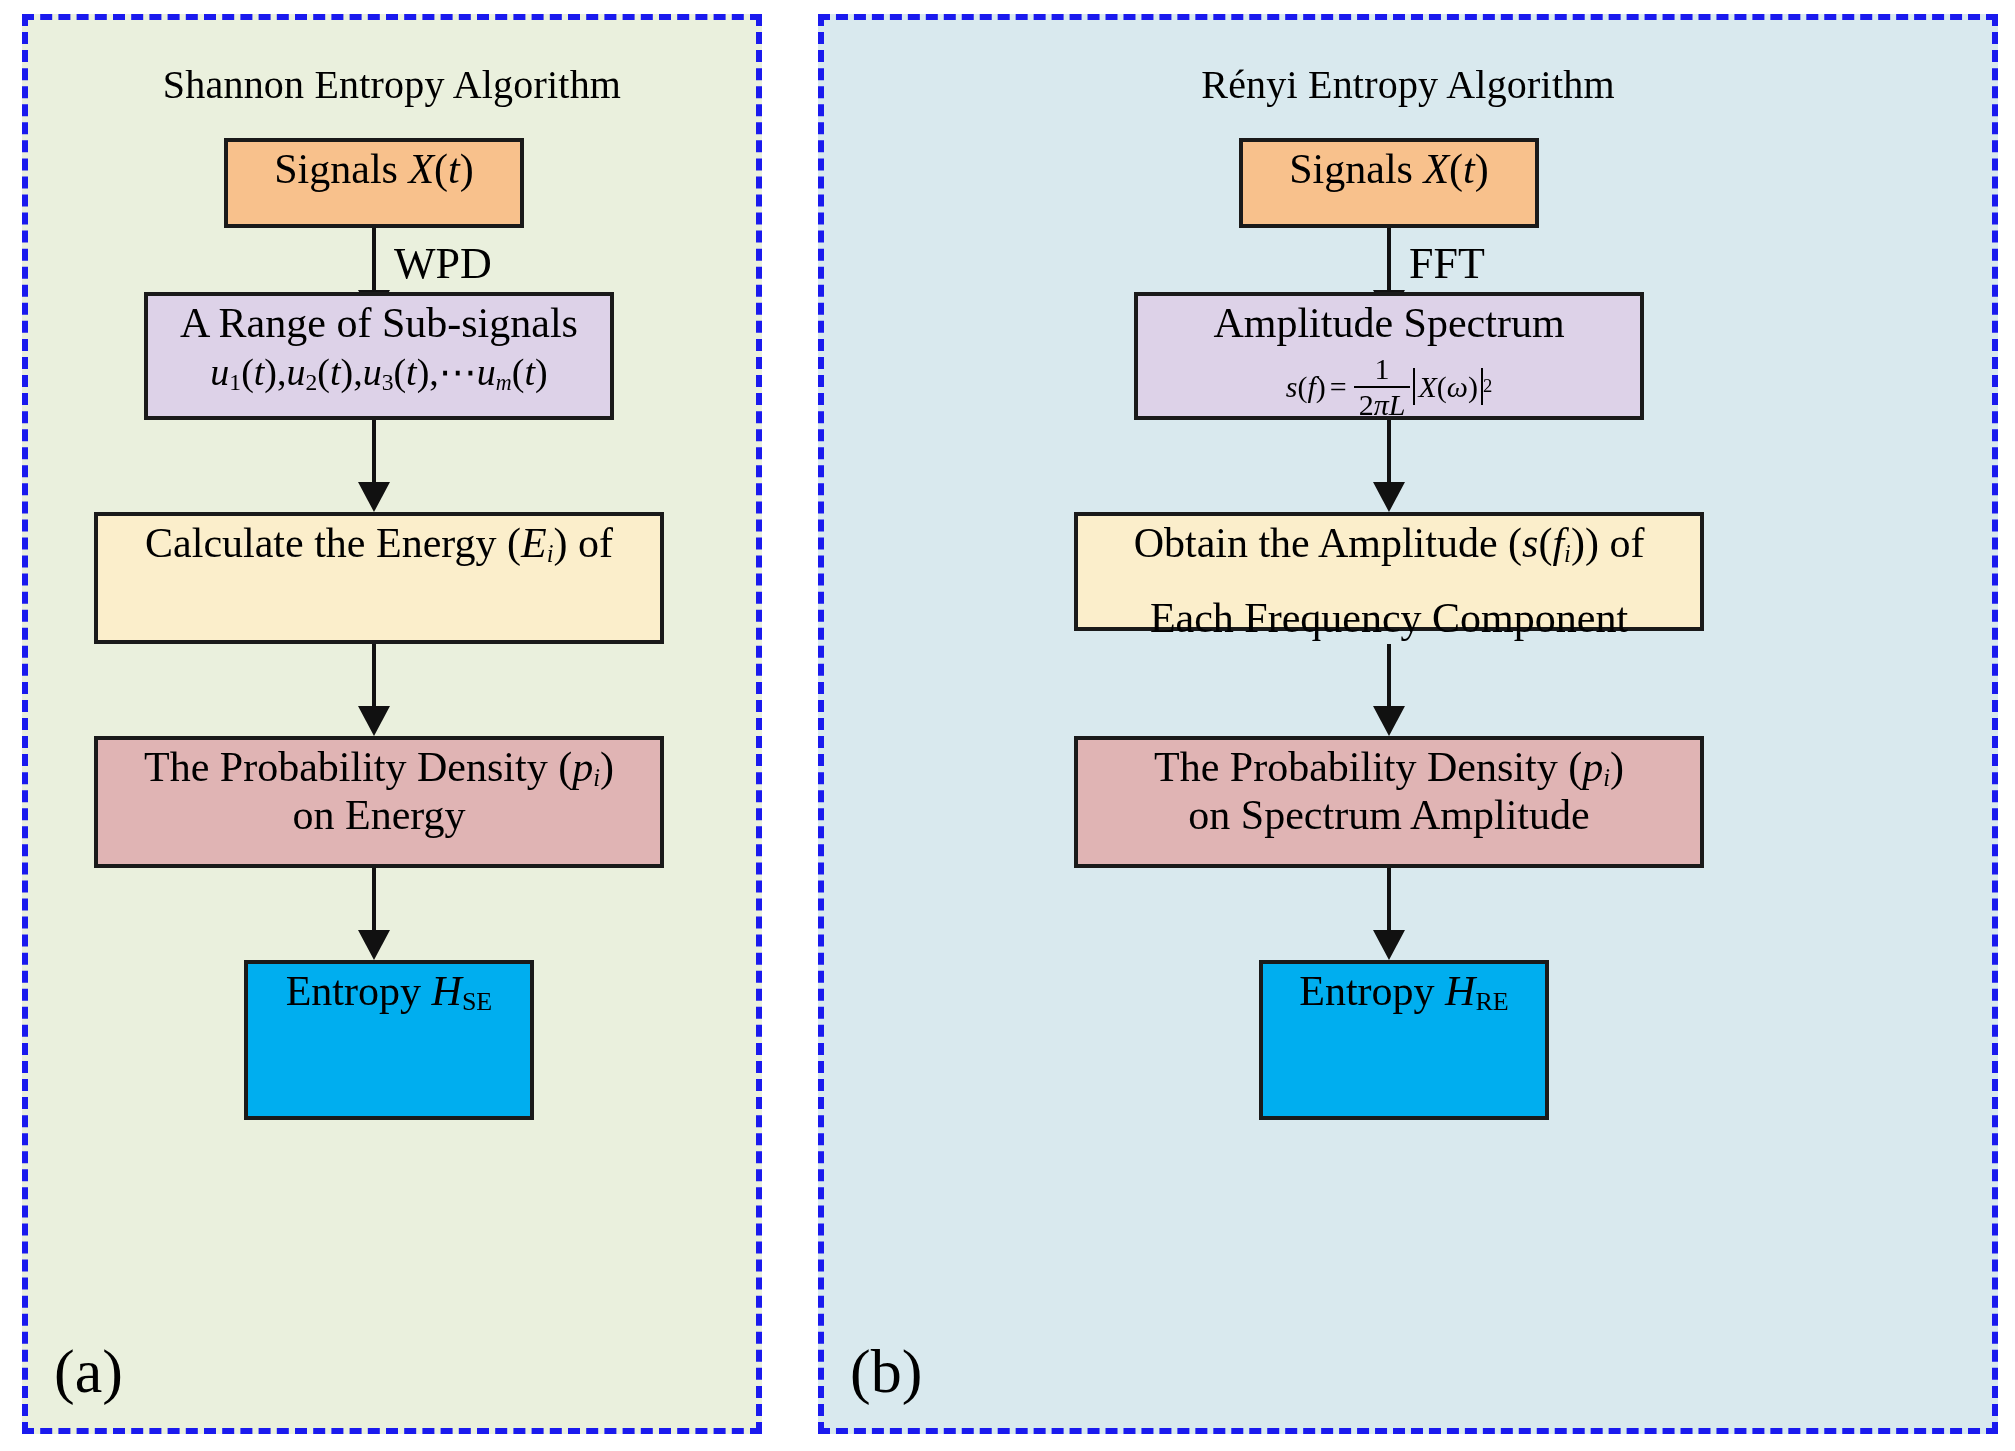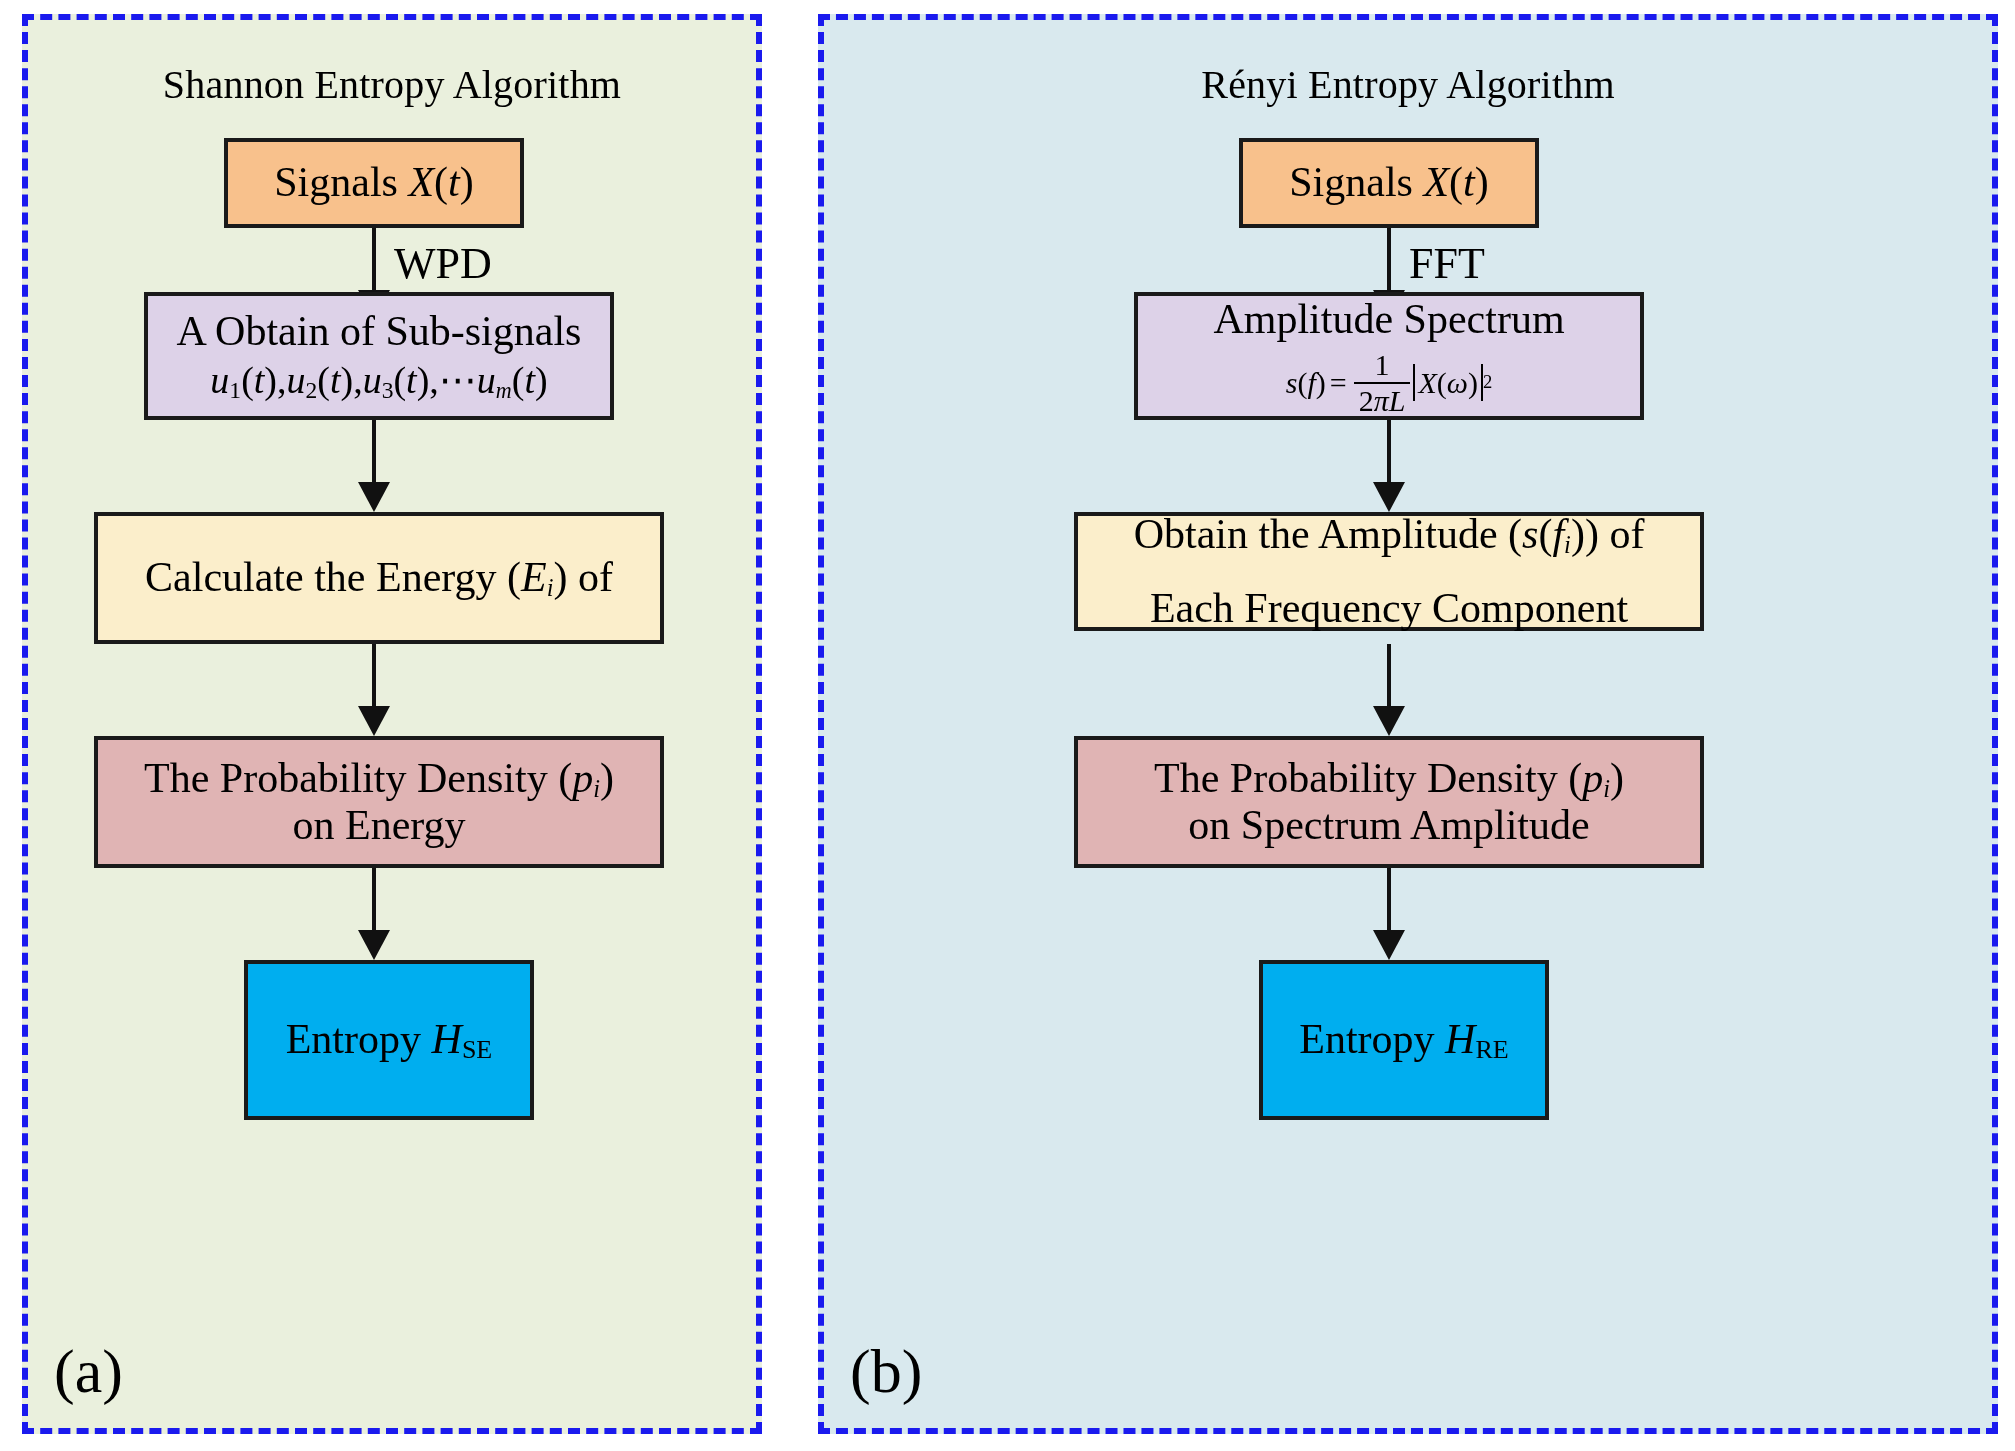--- a/index.html
+++ b/index.html
@@ -65,21 +65,20 @@
   }
 
   
   .node {
     position: absolute;
     box-sizing: border-box;
     border: 4px solid #1a1a1a;
     display: flex;
     flex-direction: column;
     align-items: center;
-    justify-content: center;
     text-align: center;
     color: #000000;
     line-height: 1.12;
     font-size: 42px;
     padding: 4px 8px;
   }
   .node .ln { display: block; white-space: nowrap; }
 
   .c-orange { background: #f8c18c; }
   .c-purple { background: #ddd2e8; }
@@ -173,21 +172,21 @@
       <span class="ln"><span>Signals </span><i class="v">X</i><span>(</span><i class="v">t</i><span>)</span></span>
     </div>
 
     <div class="arrow" style="left:316px; top:208px; width:60px; height:92px;">
       <div class="stem" style="height:64px;"></div>
       <div class="head"></div>
     </div>
     <div class="arrow-label" style="left:366px; top:222px;">WPD</div>
 
     <div class="node c-purple" style="left:116px; top:272px; width:470px; height:128px;">
-      <span class="ln">A Obtain of Sub-signals</span>
+      <span class="ln">A Range of Sub-signals</span>
       <span class="ln" style="font-size:38px; margin-top:4px;"><i class="v">u</i><sub class="up">1</sub><span>(</span><i class="v">t</i><span>)</span><span>,</span><i class="v">u</i><sub class="up">2</sub><span>(</span><i class="v">t</i><span>)</span><span>,</span><i class="v">u</i><sub class="up">3</sub><span>(</span><i class="v">t</i><span>)</span><span>,</span><span>⋯</span><i class="v">u</i><sub class="sm">m</sub><span>(</span><i class="v">t</i><span>)</span></span>
     </div>
 
     <div class="arrow" style="left:316px; top:400px; width:60px; height:92px;">
       <div class="stem" style="height:64px;"></div>
       <div class="head"></div>
     </div>
 
     <div class="node c-cream" style="left:66px; top:492px; width:570px; height:132px;">
       <span class="ln"><span>Calculate the Energy (</span><i class="v">E</i><sub class="sm">i</sub><span>) of</span></span>

